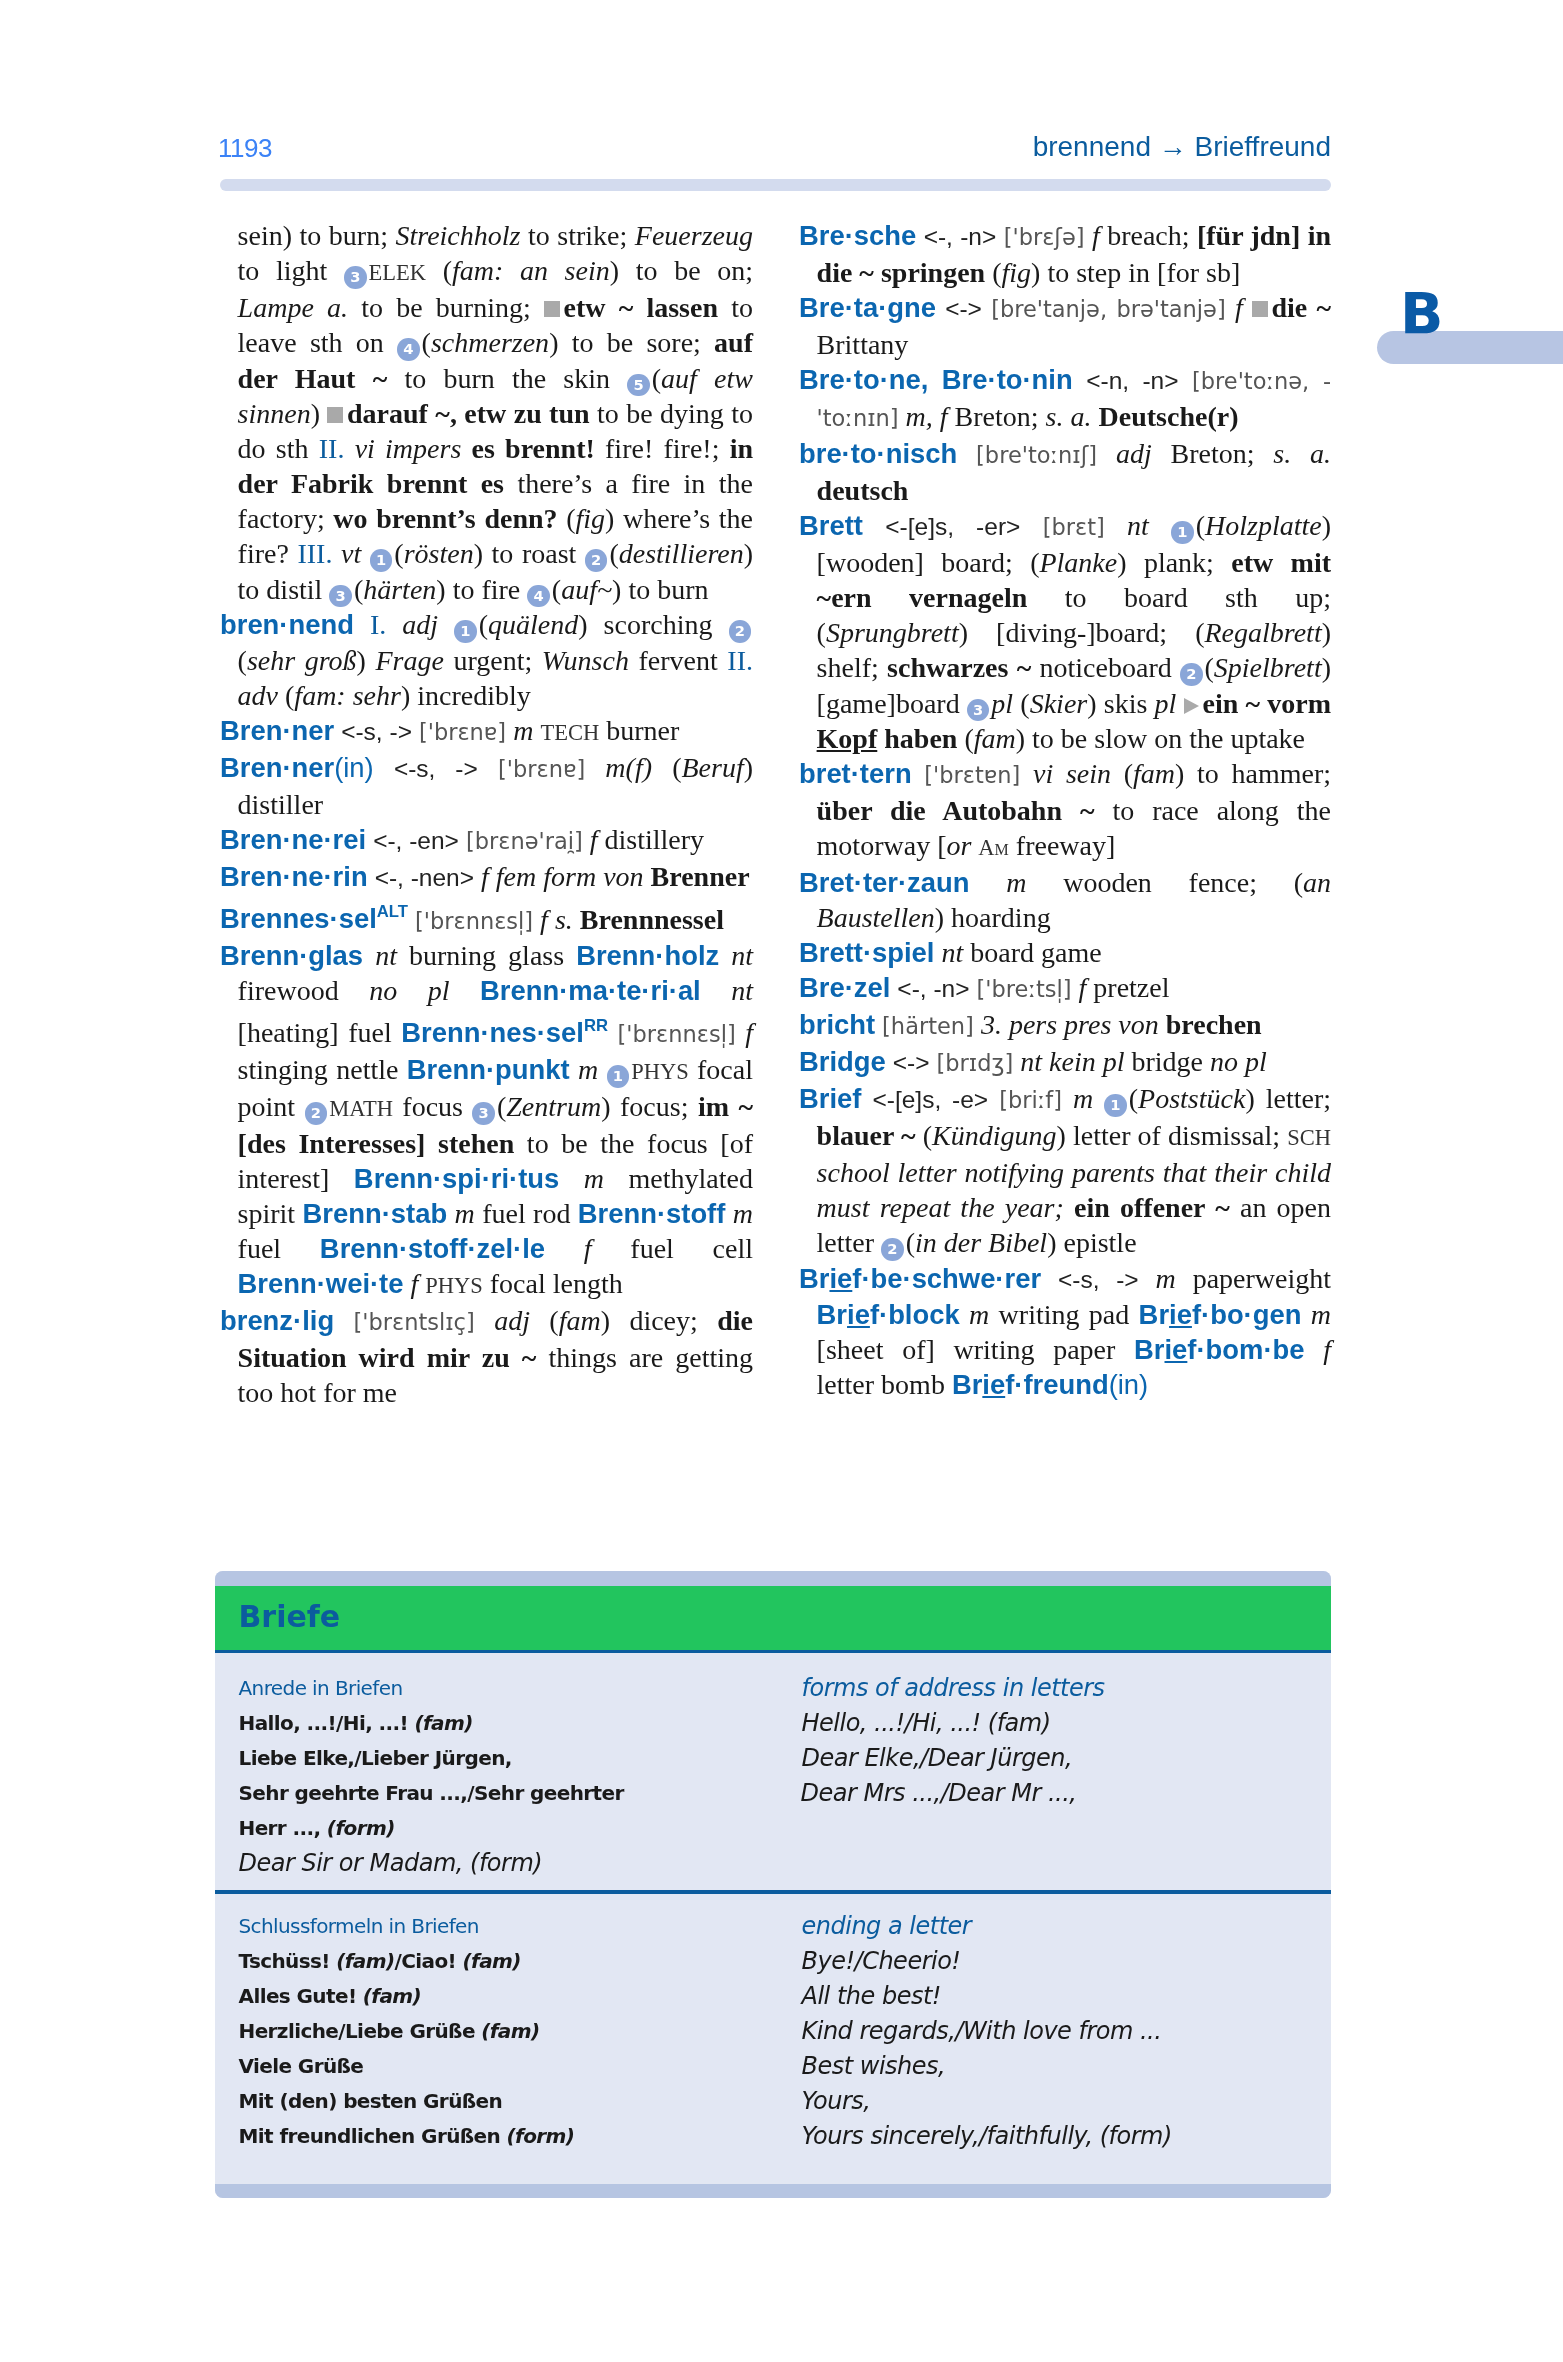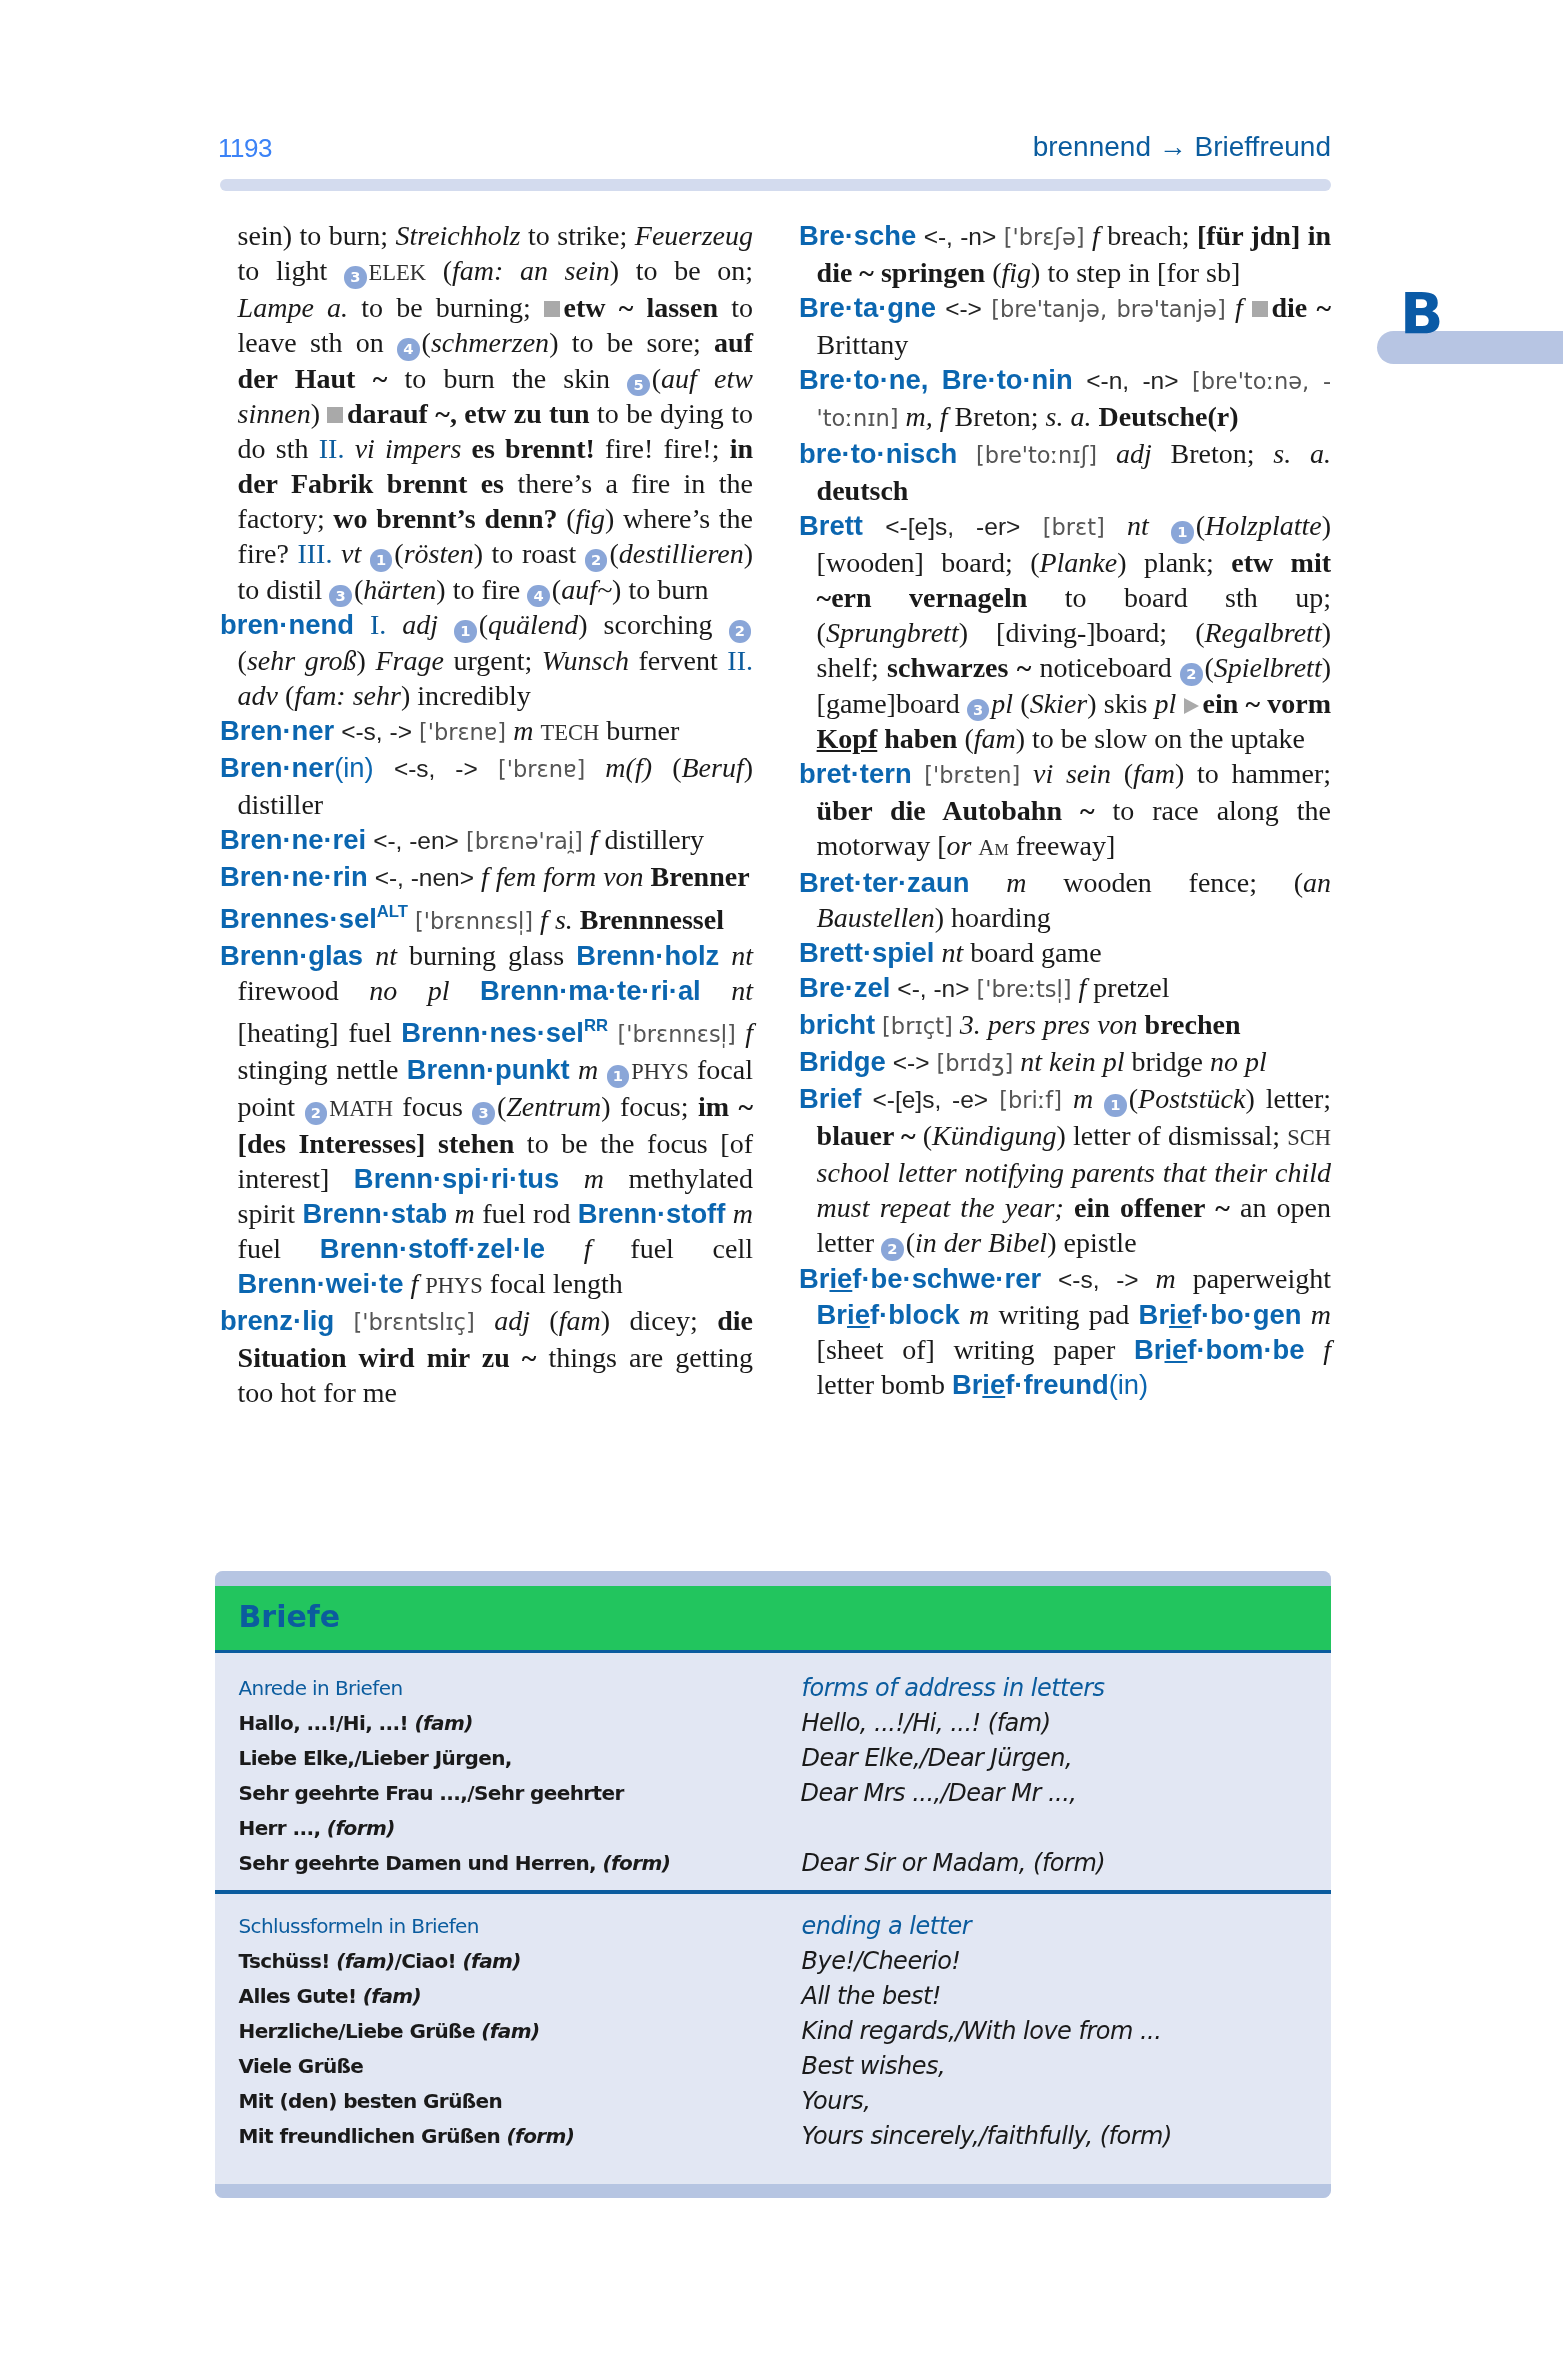--- a/index.html
+++ b/index.html
@@ -85,21 +85,21 @@
   <p class="entry"><span class="hw">Brett</span> <span class="gram">&lt;-[e]s, -er&gt;</span> <span class="ipa">[brɛt]</span><span> </span><i>nt</i><span> </span><span class="num">1</span><span>(</span><i>Holzplatte</i><span>) [wooden] board; (</span><i>Planke</i><span>) plank; </span><b>etw mit ~ern vernageln</b><span> to board sth up; (</span><i>Sprungbrett</i><span>) [diving-]board; (</span><i>Regalbrett</i><span>) shelf; </span><b>schwarzes ~</b><span> noticeboard </span><span class="num">2</span><span>(</span><i>Spielbrett</i><span>) [game]board </span><span class="num">3</span><i>pl</i><span> (</span><i>Skier</i><span>) skis </span><i>pl</i><span> </span><span class="tri"></span><b><span>ein ~ vorm </span><span class="u">Kopf</span><span> haben</span></b><span> (</span><i>fam</i><span>) to be slow on the uptake</span></p>
 
   <p class="entry"><span class="hw">bret·tern</span> <span class="ipa">['brɛtɐn]</span><span> </span><i>vi sein</i><span> (</span><i>fam</i><span>) to hammer; </span><b>über die Autobahn ~</b><span> to race along the motorway [</span><i>or</i><span> </span><span class="sc">Am</span><span> freeway]</span></p>
 
   <p class="entry"><span class="hw">Bret·ter·zaun</span><span> </span><i>m</i><span> wooden fence; (</span><i>an Baustellen</i><span>) hoarding</span></p>
 
   <p class="entry"><span class="hw">Brett·spiel</span><span> </span><i>nt</i><span> board game</span></p>
 
   <p class="entry"><span class="hw">Bre·zel</span> <span class="gram">&lt;-, -n&gt;</span> <span class="ipa">['breːtsl̩]</span><span> </span><i>f</i><span> pretzel</span></p>
 
-  <p class="entry"><span class="hw">bricht</span> <span class="ipa">[brɪçt]</span><span> </span><i>3. pers pres von</i><span> </span><b>brechen</b></p>
+  <p class="entry"><span class="hw">bricht</span> <span class="ipa">[härten]</span><span> </span><i>3. pers pres von</i><span> </span><b>brechen</b></p>
 
   <p class="entry"><span class="hw">Bridge</span> <span class="gram">&lt;-&gt;</span> <span class="ipa">[brɪdʒ]</span><span> </span><i>nt kein pl</i><span> bridge </span><i>no pl</i></p>
 
   <p class="entry"><span class="hw">Brief</span> <span class="gram">&lt;-[e]s, -e&gt;</span> <span class="ipa">[briːf]</span><span> </span><i>m</i><span> </span><span class="num">1</span><span>(</span><i>Poststück</i><span>) letter; </span><b>blauer ~</b><span> (</span><i>Kündigung</i><span>) letter of dismissal; </span><span class="sc">SCH</span><span> </span><i>school letter notifying parents that their child must repeat the year;</i><span> </span><b>ein offener ~</b><span> an open letter </span><span class="num">2</span><span>(</span><i>in der Bibel</i><span>) epistle</span></p>
 
   <p class="entry"><span class="hw"><span>Br</span><span class="u">ie</span><span>f·be·schwe·rer</span></span><span> </span><span class="gram">&lt;-s, -&gt;</span><span> </span><i>m</i><span> paperweight </span><span class="hw"><span>Br</span><span class="u">ie</span><span>f·block</span></span><span> </span><i>m</i><span> writing pad </span><span class="hw"><span>Br</span><span class="u">ie</span><span>f·bo·gen</span></span><span> </span><i>m</i><span> [sheet of] writing paper </span><span class="hw"><span>Br</span><span class="u">ie</span><span>f·bom·be</span></span><span> </span><i>f</i><span> letter bomb </span><span class="hw"><span>Br</span><span class="u">ie</span><span>f·freund</span><span class="paren-blue">(in)</span></span></p>
 </div>
 
 <div class="box">
   <div class="box-topbar"></div>
@@ -118,21 +118,20 @@
     </div>
     <div class="brow">
       <div class="bde"><span>Liebe Elke,/Lieber Jürgen,</span><i></i></div>
       <div class="ben">Dear Elke,/Dear Jürgen,</div>
     </div>
     <div class="brow">
       <div class="bde" style="width:431px;margin-right:131px;"><span>Sehr geehrte Frau ...,/Sehr geehrter Herr ..., </span><i>(form)</i></div>
       <div class="ben">Dear Mrs ...,/Dear Mr ...,</div>
     </div>
     <div class="brow">
-      <div class="bde"><span>Sehr geehrte Damen und Herren, </span><i>(form)</i></div>
       <div class="ben">Dear Sir or Madam, (form)</div>
     </div>
   </div>
 
   <div class="box-divider"></div>
 
   <div class="box-section box-sec2">
     <div class="brow bsub">
       <div class="bde">Schlussformeln in Briefen</div>
       <div class="ben">ending a letter</div>

